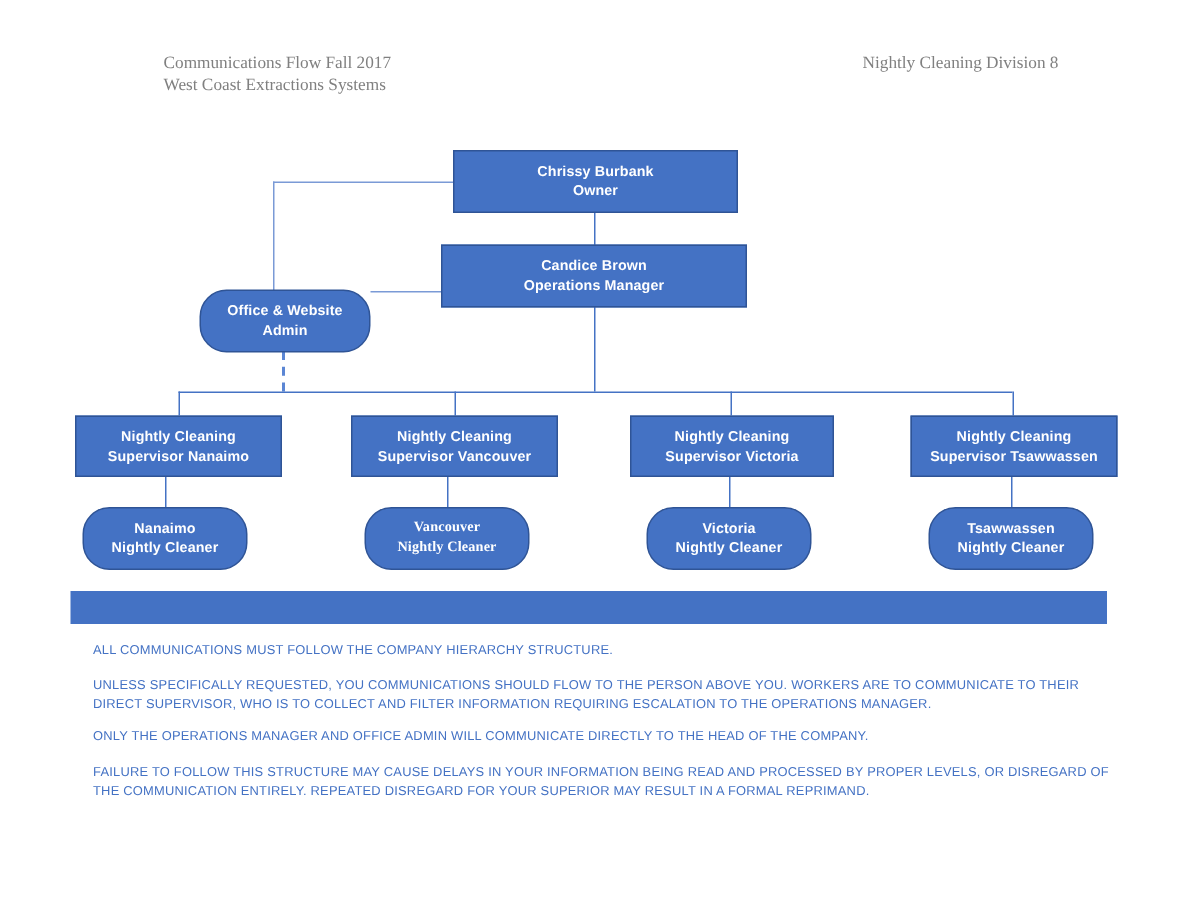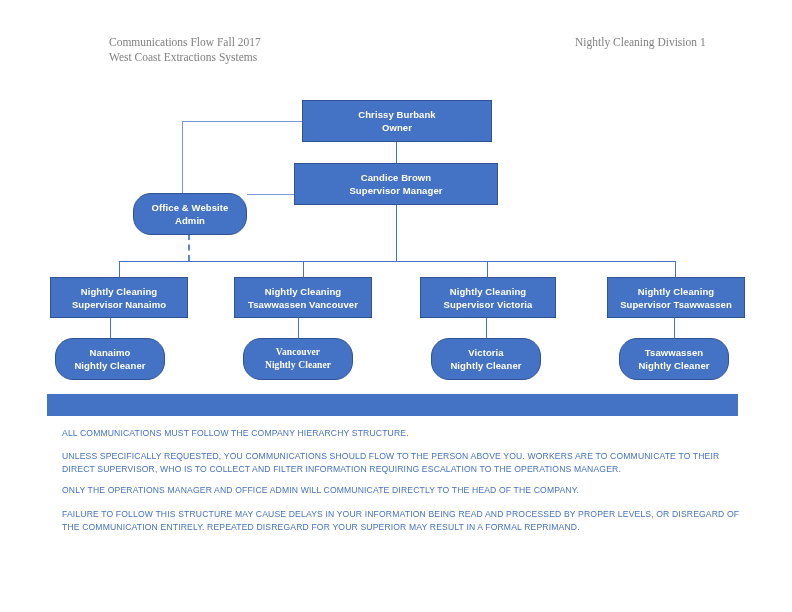--- a/index.html
+++ b/index.html
@@ -96,21 +96,21 @@
 </head>
 <body>
 
 <div id="page">
 
   <div id="hdr-left" class="hdr">
     <div>Communications Flow Fall 2017</div>
     <div>West Coast Extractions Systems</div>
   </div>
   <div id="hdr-right" class="hdr">
-    <div>Nightly Cleaning Division 1</div>
+    <div>Nightly Cleaning Division 8</div>
   </div>
 
   <div class="line vline" style="left:396px; top:142px; height:23px;"></div>
 
   <div class="line hline line-light" style="left:182px; top:121px; width:120px;"></div>
   <div class="line vline line-light" style="left:182px; top:121px; height:73px;"></div>
 
   <div class="line hline line-light" style="left:247px; top:194px; width:55px;"></div>
 
   <div class="line vline" style="left:396px; top:204px; height:57px;"></div>
@@ -129,35 +129,35 @@
   <div class="line vline" style="left:486px; top:318px; height:20px;"></div>
   <div class="line vline" style="left:674px; top:318px; height:20px;"></div>
 
   <div class="node" style="left:302px; top:100px; width:190px; height:42px;">
     <span>Chrissy Burbank</span>
     <span>Owner</span>
   </div>
 
   <div class="node" style="left:294px; top:163px; width:204px; height:42px;">
     <span>Candice Brown</span>
-    <span>Supervisor Manager</span>
+    <span>Operations Manager</span>
   </div>
 
   <div class="node rounded" style="left:133px; top:193px; width:114px; height:42px;">
     <span>Office &amp; Website</span>
     <span>Admin</span>
   </div>
 
   <div class="node" style="left:50px; top:277px; width:138px; height:41px;">
     <span>Nightly Cleaning</span>
     <span>Supervisor Nanaimo</span>
   </div>
   <div class="node" style="left:234px; top:277px; width:138px; height:41px;">
     <span>Nightly Cleaning</span>
-    <span>Tsawwassen Vancouver</span>
+    <span>Supervisor Vancouver</span>
   </div>
   <div class="node" style="left:420px; top:277px; width:136px; height:41px;">
     <span>Nightly Cleaning</span>
     <span>Supervisor Victoria</span>
   </div>
   <div class="node" style="left:607px; top:277px; width:138px; height:41px;">
     <span>Nightly Cleaning</span>
     <span>Supervisor Tsawwassen</span>
   </div>
 

